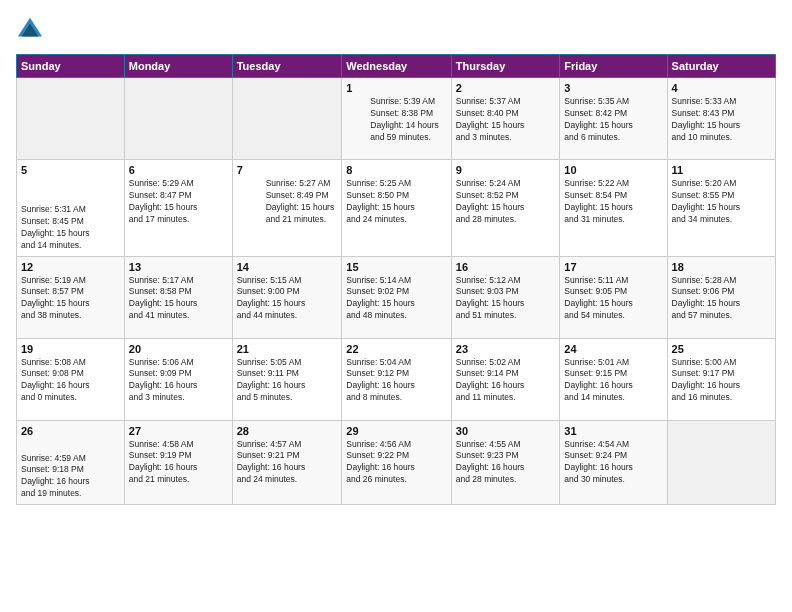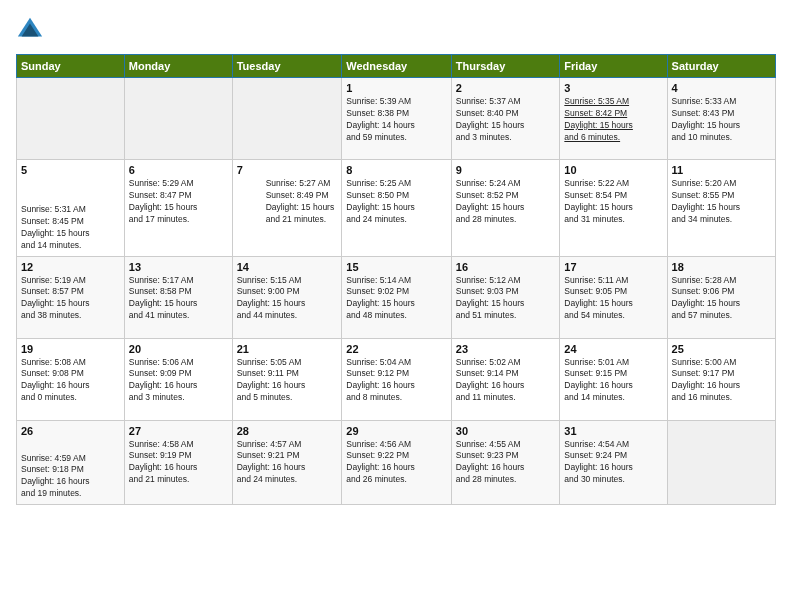--- a/index.html
+++ b/index.html
@@ -50,21 +50,21 @@
     .subtitle {
       font-size: 14px;
       color: #444;
     }
     .calendar {
       width: 100%;
       border-collapse: collapse;
       font-size: 9.5px;
     }
     .calendar thead th {
-      background: #4d7c0f;
+      background: #701a75;
       color: #fff;
       padding: 5px 4px;
       text-align: left;
       font-size: 11px;
       font-weight: bold;
       border: 1px solid #2276a8;
     }
     .calendar tbody td {
       border: 1px solid #ccc;
       vertical-align: top;
@@ -126,35 +126,35 @@
           <th>Saturday</th>
         </tr>
     </thead>
     <tbody id="calendar-body">
     <tr>
           <td class="empty"></td>
           <td class="empty"></td>
           <td class="empty"></td>
           <td>
             <div class="day-num">1</div>
-            <div class="day-info" style="white-space: pre-line;">Sunrise: 5:39 AM
+            <div class="day-info" style="white-space: pre-line; margin-left: 24px;">Sunrise: 5:39 AM
 Sunset: 8:38 PM
 Daylight: 14 hours
 and 59 minutes.</div>
           </td>
           <td>
             <div class="day-num">2</div>
             <div class="day-info" style="white-space: pre-line;">Sunrise: 5:37 AM
 Sunset: 8:40 PM
 Daylight: 15 hours
 and 3 minutes.</div>
           </td>
           <td>
             <div class="day-num">3</div>
-            <div class="day-info" style="white-space: pre-line; text-decoration: underline;">Sunrise: 5:35 AM
+            <div class="day-info" style="white-space: pre-line;">Sunrise: 5:35 AM
 Sunset: 8:42 PM
 Daylight: 15 hours
 and 6 minutes.</div>
           </td>
           <td>
             <div class="day-num">4</div>
             <div class="day-info" style="white-space: pre-line;">Sunrise: 5:33 AM
 Sunset: 8:43 PM
 Daylight: 15 hours
 and 10 minutes.</div>

